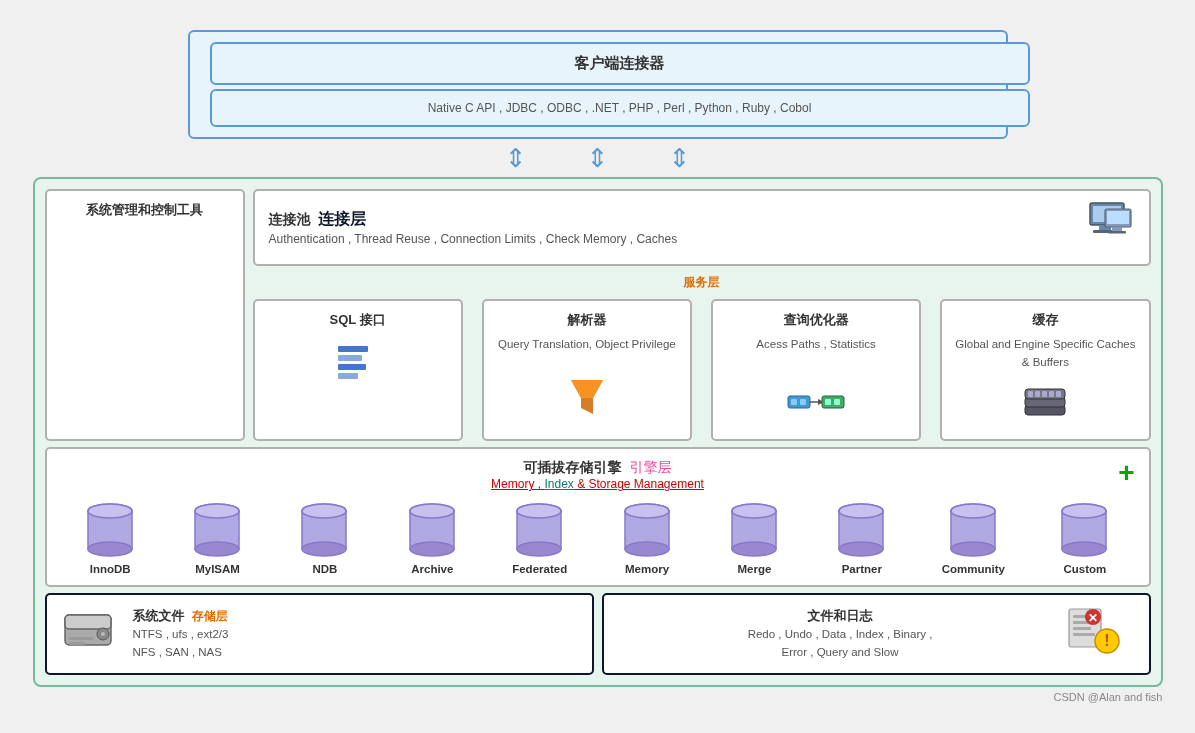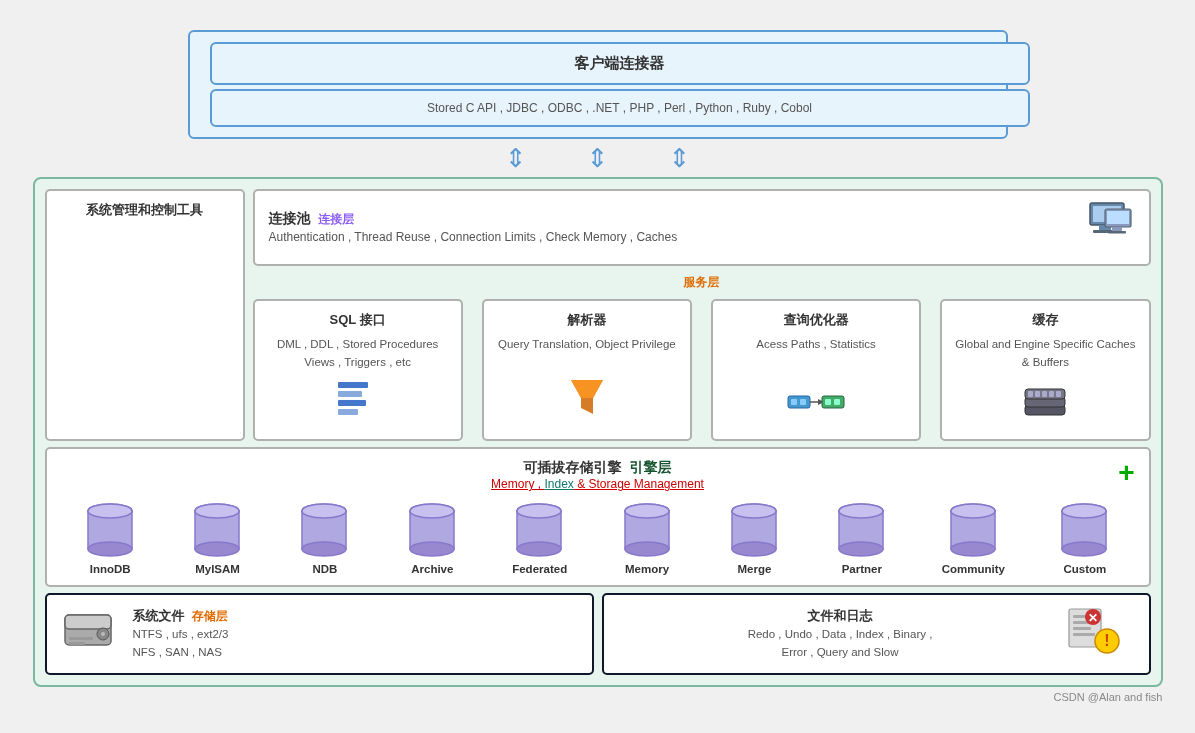--- a/index.html
+++ b/index.html
@@ -118,22 +118,22 @@
       align-items: center;
       justify-content: space-between;
     }
     .conn-pool-box .cp-left {}
     .conn-pool-box .cp-title {
       font-size: 14px;
       font-weight: bold;
       color: #333;
     }
     .conn-pool-box .cp-layer {
-      color: #8b5cf6;
-      font-size: 12px;
+      color: #0f172a;
+      font-size: 16px;
       font-weight: bold;
     }
     .conn-pool-box .cp-body {
       font-size: 12px;
       color: #555;
       margin-top: 2px;
     }
     .conn-pool-icon {
       font-size: 32px;
       margin-left: 10px;
@@ -190,22 +190,22 @@
       margin-top: 6px;
       position: relative;
     }
     .storage-engine-title {
       text-align: center;
       font-size: 14px;
       font-weight: bold;
       color: #333;
     }
     .storage-engine-layer {
-      color: #14532d;
-      font-weight: bold;
+      color: #ec4899;
+      font-weight: normal;
     }
     .storage-engine-sub {
       text-align: center;
       font-size: 12px;
       color: #555;
       margin-bottom: 8px;
     }
     .storage-engine-sub span {
       color: #cc0000;
       text-decoration: underline;
@@ -293,21 +293,21 @@
     .cache-icon { font-size: 30px; }
 
   </style>
 </head>
 <body>
 
 <div class="diagram-wrapper">
 
   <div class="client-box">
     <div class="client-box title">客户端连接器</div>
-    <div class="client-box subtitle">Stored C API , JDBC , ODBC , .NET , PHP , Perl , Python , Ruby , Cobol</div>
+    <div class="client-box subtitle">Native C API , JDBC , ODBC , .NET , PHP , Perl , Python , Ruby , Cobol</div>
   </div>
 
   <div class="arrows-row">
     <span class="arrow-icon">⇕</span>
     <span class="arrow-icon">⇕</span>
     <span class="arrow-icon">⇕</span>
   </div>
 
   <div class="mysql-server">
     <div class="mysql-server-title">MySQL Server</div>
@@ -343,21 +343,20 @@
             </svg>
           </div>
         </div>
 
         <div class="service-layer-label">服务层</div>
 
         <div class="four-panels">
 
           <div class="panel">
             <div class="panel-title">SQL 接口</div>
-            <div class="panel-body">DML , DDL , Stored Procedures Views , Triggers , etc</div>
             <div class="panel-icon sql-icon-svg">
               <svg width="50" height="45" viewBox="0 0 50 45">
                 <rect x="5" y="5" width="30" height="6" rx="1" fill="#4477cc"></rect>
                 <rect x="5" y="14" width="24" height="6" rx="1" fill="#88aadd"></rect>
                 <rect x="5" y="23" width="28" height="6" rx="1" fill="#4477cc"></rect>
                 <rect x="5" y="32" width="20" height="6" rx="1" fill="#88aadd"></rect>
               </svg>
             </div>
           </div>
 

